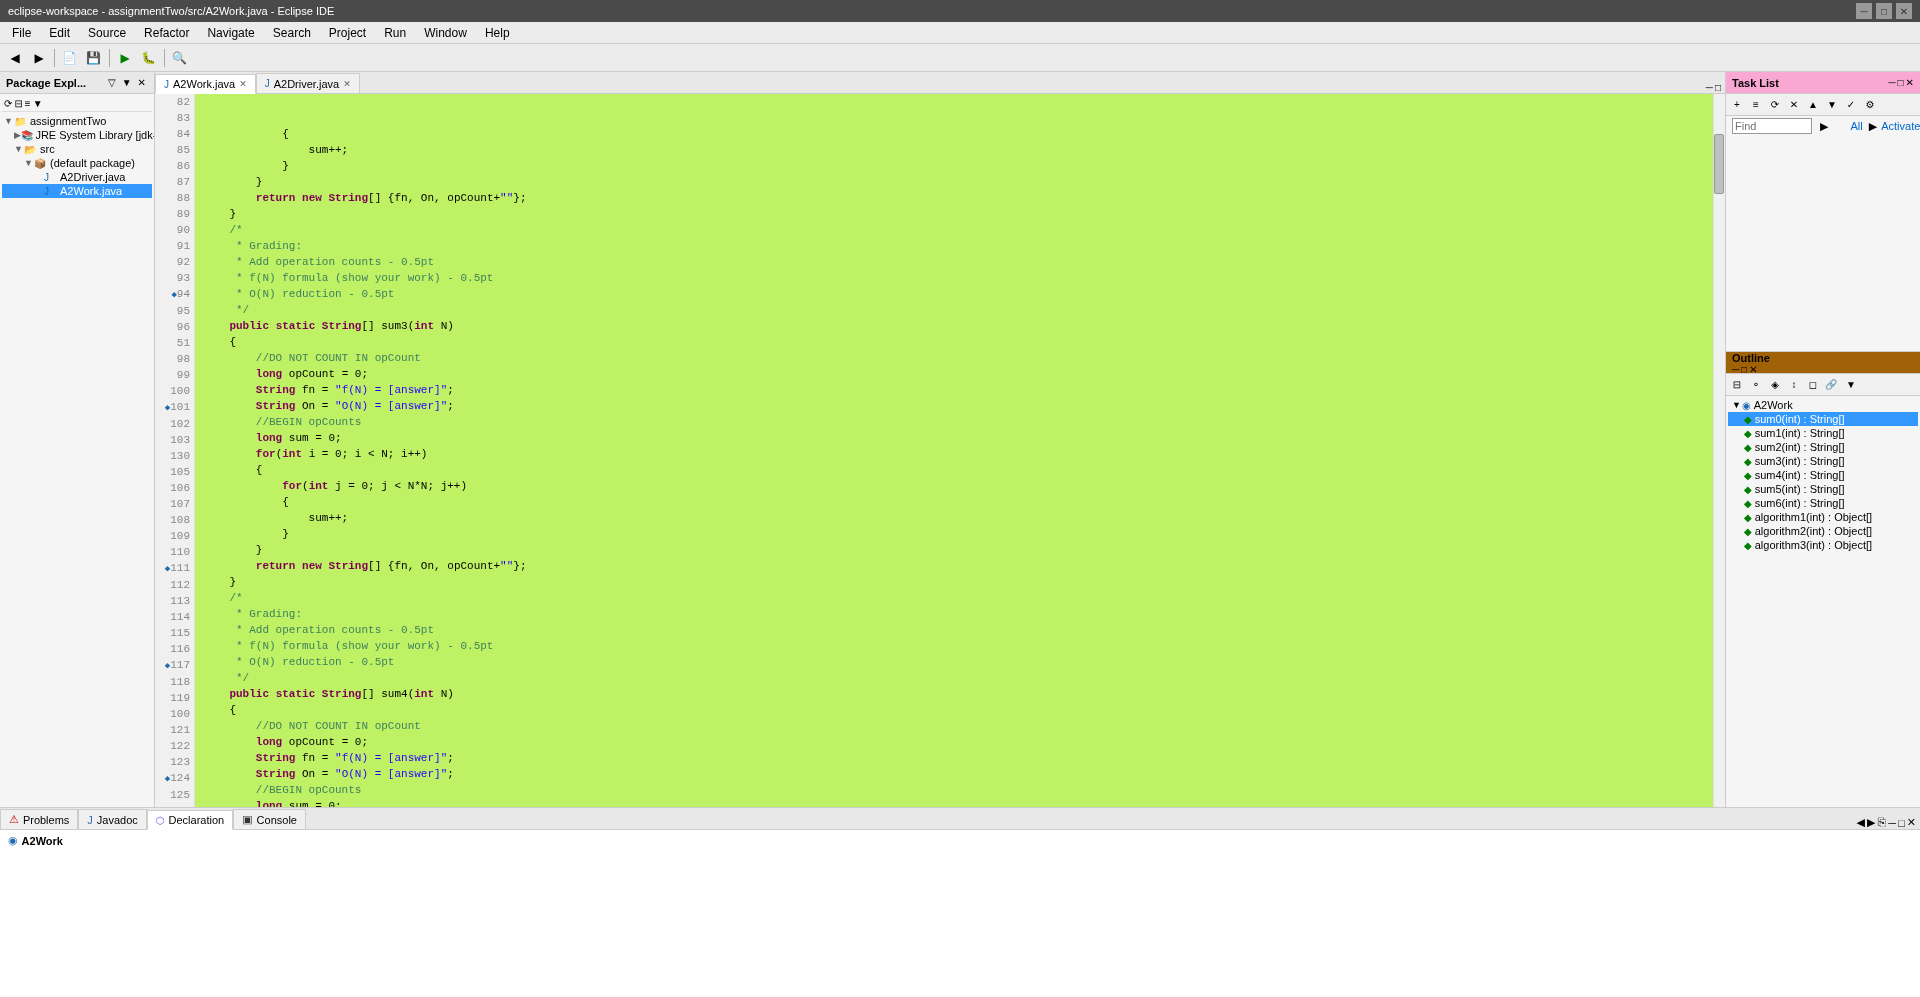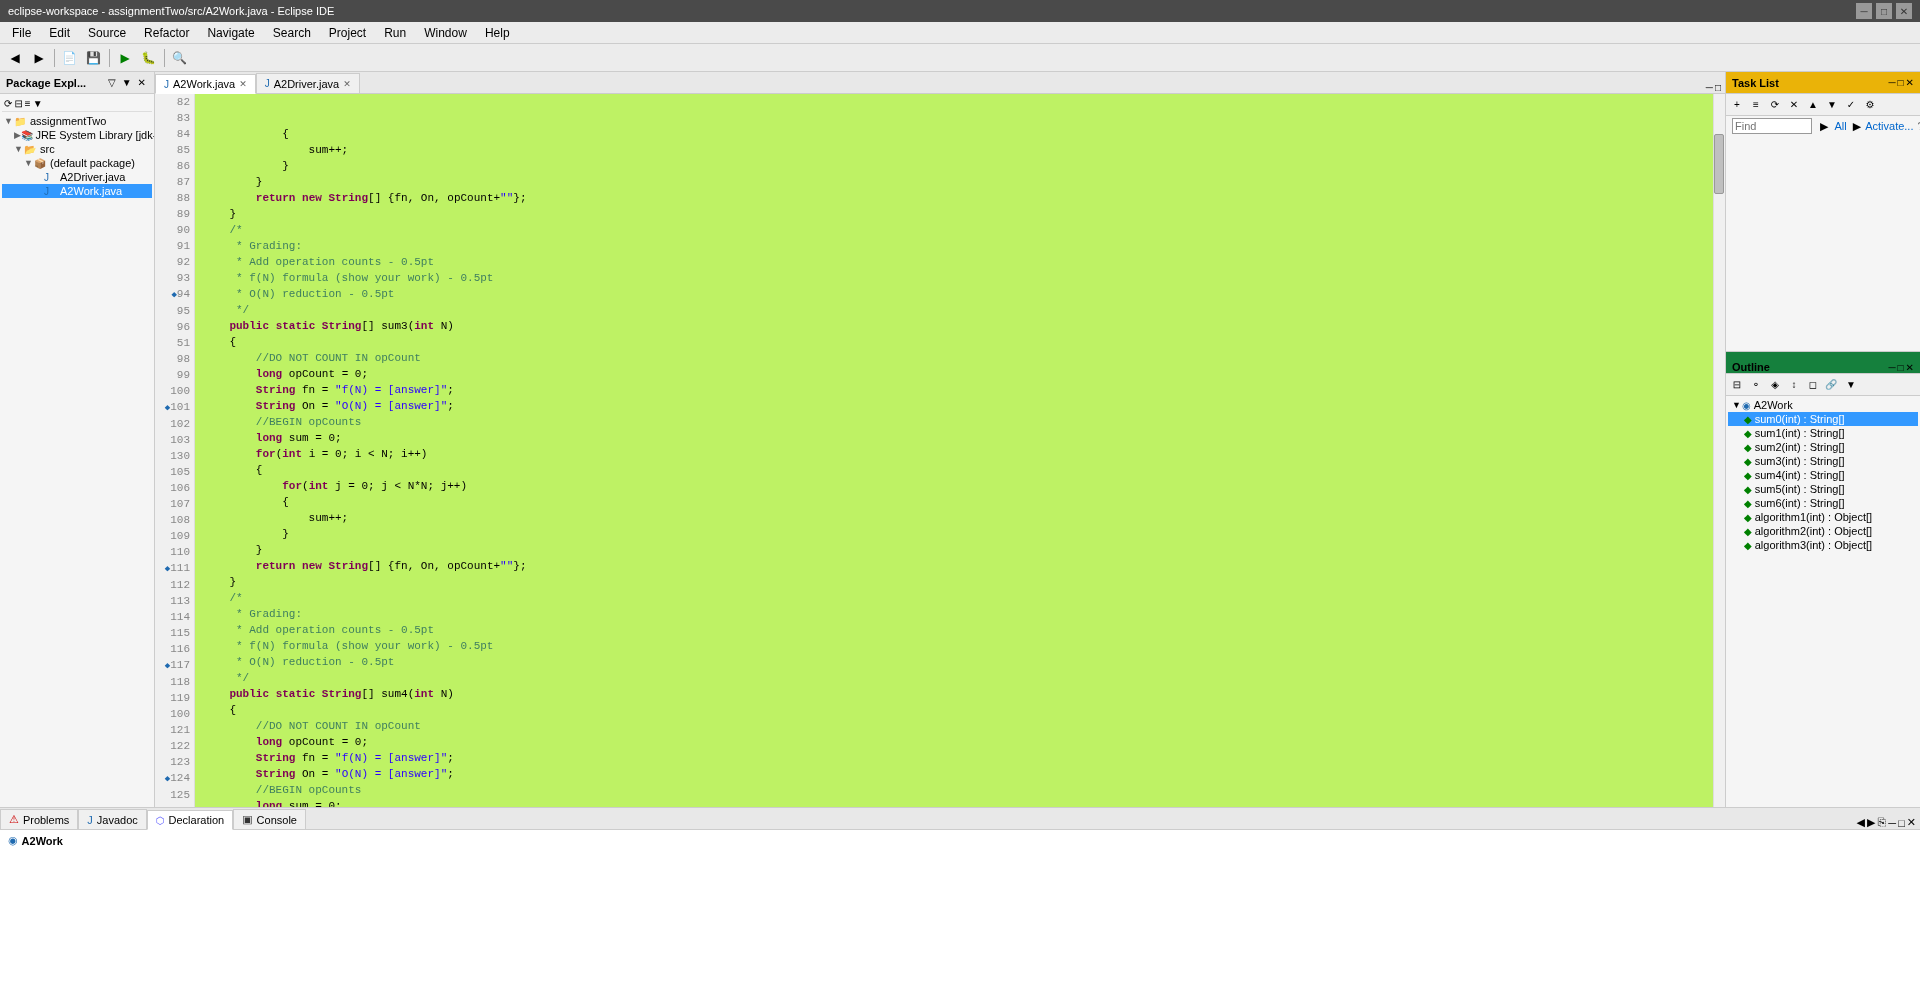--- a/index.html
+++ b/index.html
@@ -203,21 +203,21 @@
       display: flex;
       flex-direction: column;
     }
     #task-list-panel {
       height: 280px;
       border-bottom: 1px solid #ccc;
       display: flex;
       flex-direction: column;
     }
     #task-list-header {
-      background: #eab308;
+      background: #f9a8d4;
       height: 22px;
       display: flex;
       align-items: center;
       padding: 0 6px;
       font-family: Arial, sans-serif;
       font-size: 11px;
       border-bottom: 1px solid #ccc;
       justify-content: space-between;
     }
     #task-toolbar {
@@ -242,29 +242,30 @@
     .activate-link { color: #0066cc; cursor: pointer; font-size: 11px; }
     .help-icon { color: #666; font-size: 11px; }
 
     #outline-panel {
       flex: 1;
       display: flex;
       flex-direction: column;
       overflow: hidden;
     }
     #outline-header {
-      background: #15803d;
-      height: 22px;
-      display: flex;
-      align-items: flex-end;
+      background: #a16207;
+      height: 22px;
+      display: flex;
+      align-items: flex-start;
       padding: 0 6px;
       font-family: Arial, sans-serif;
       font-size: 11px;
       border-bottom: 1px solid #ccc;
       justify-content: space-between;
+      flex-direction: column;
     }
     #outline-toolbar {
       background: #f0f0f0;
       height: 22px;
       display: flex;
       align-items: center;
       padding: 0 2px;
       border-bottom: 1px solid #ccc;
       gap: 1px;
     }
@@ -514,21 +515,21 @@
           <button class="task-btn">⟳</button>
           <button class="task-btn">✕</button>
           <button class="task-btn">▲</button>
           <button class="task-btn">▼</button>
           <button class="task-btn">✓</button>
           <button class="task-btn">⚙</button>
         </div>
         <div id="task-find">
           <input type="text" id="find-input" placeholder="Find" style="width: 80px; height: 16px; border: 1px solid rgb(153, 153, 153); font-size: 11px; padding: 0px 2px;">
           <span style="margin-left:4px;">▶</span>
-          <span style="margin-left:2px;color:#0066cc;cursor:pointer;">All</span>
+          <span style="margin-left:18px;color:#0066cc;cursor:pointer;">All</span>
           <span style="margin-left:2px;">▶</span>
           <span class="activate-link">Activate...</span>
           <span class="help-icon">?</span>
         </div>
         <div style="flex:1;"></div>
       </div>
 
       <div id="outline-panel">
         <div id="outline-header">
           <span class="panel-title">Outline</span>

